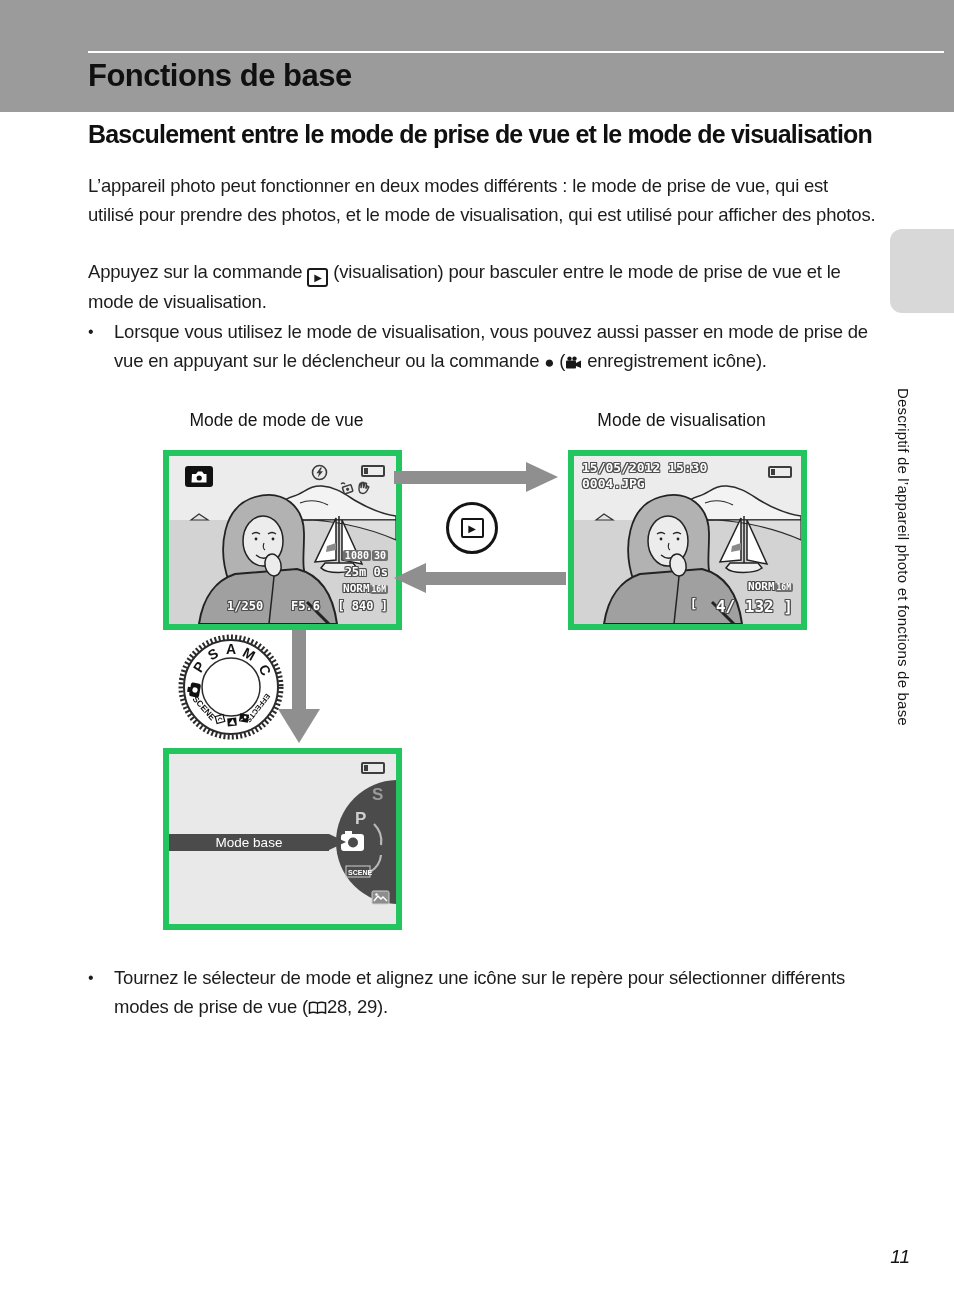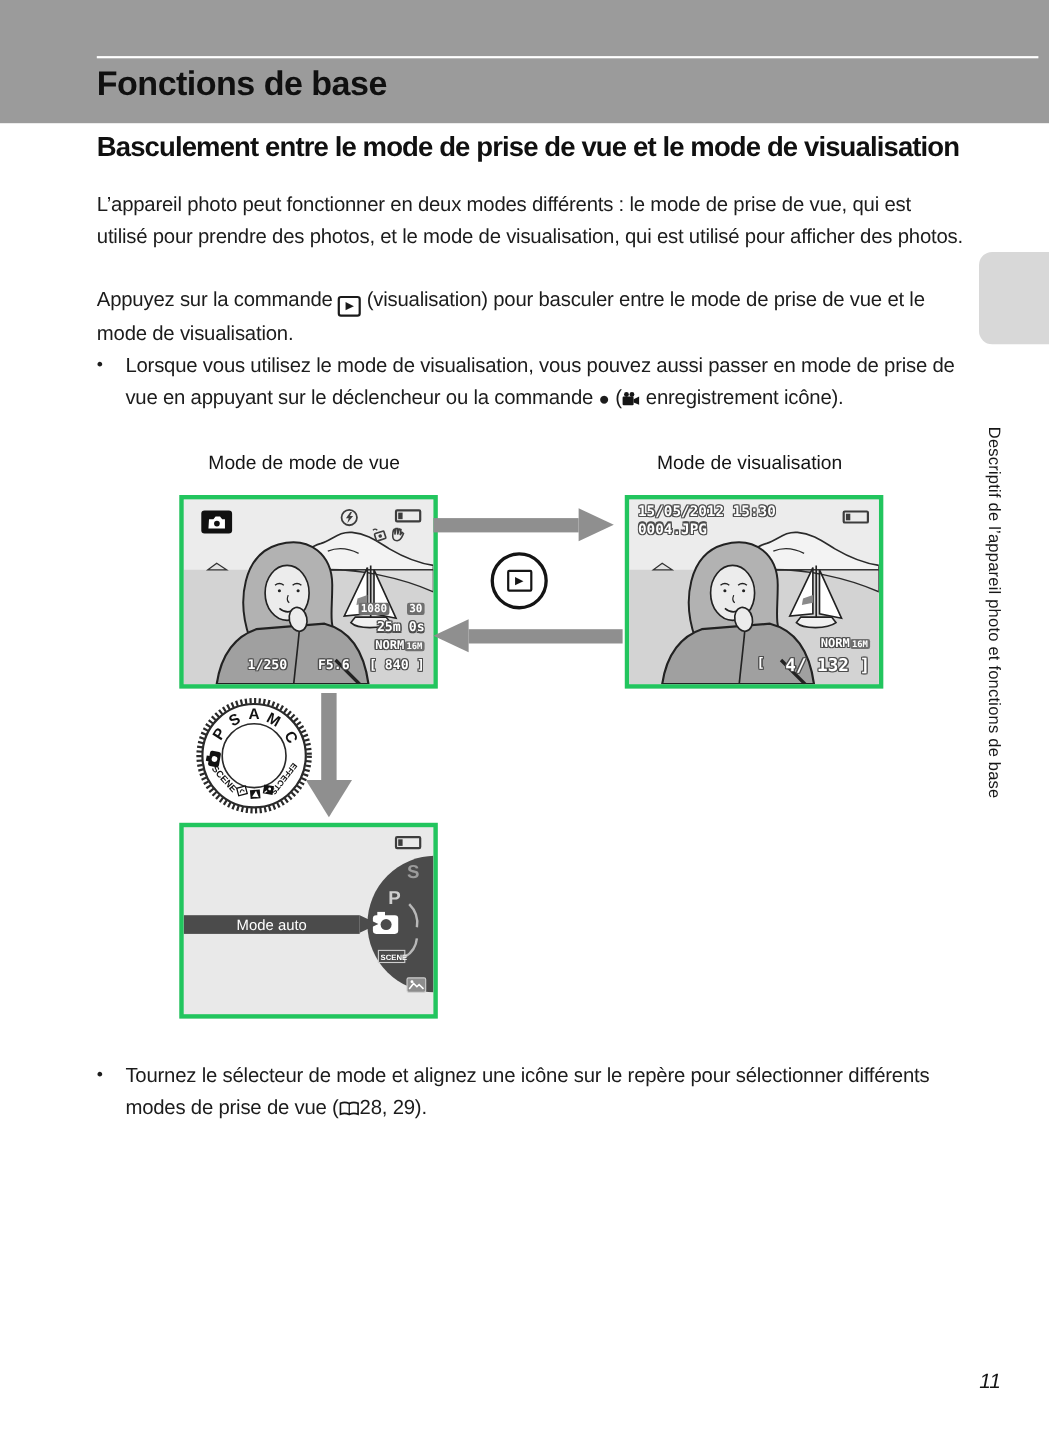--- a/index.html
+++ b/index.html
@@ -14,21 +14,21 @@
   .bullet-row{position:absolute;left:88px;width:800px;display:flex;font-size:18.5px;line-height:29px;letter-spacing:-0.2px;}
   .bullet-dot{width:26px;flex:0 0 26px;font-size:16px;}
   
   .play-key{display:inline-flex;width:21px;height:19px;border:2px solid #1a1a1a;border-radius:3px;
             align-items:center;justify-content:center;font-size:10px;color:#1a1a1a;vertical-align:-3px;box-sizing:border-box;}
   .rec-dot{font-size:17px;vertical-align:-1px;}
   .inline-svg{vertical-align:-2px;}
   
   .fig-label{position:absolute;width:227px;text-align:center;font-size:17.5px;color:#141414;}
   
-  .screen{position:absolute;width:227px;height:168px;border:4px solid #22c55e;background:#ececec;overflow:hidden;box-sizing:content-box;}
+  .screen{position:absolute;width:227px;height:168px;border:6px solid #22c55e;background:#ececec;overflow:hidden;box-sizing:content-box;}
   .screen svg.scene{position:absolute;left:0;top:0;}
   .osd{position:absolute;font-family:"DejaVu Sans Mono",monospace;font-weight:bold;color:#fff;white-space:nowrap;
        text-shadow:-1px -1px 0 #4d4d4d,1px -1px 0 #4d4d4d,-1px 1px 0 #4d4d4d,1px 1px 0 #4d4d4d,0 -1px 0 #4d4d4d,0 1px 0 #4d4d4d,-1px 0 0 #4d4d4d,1px 0 0 #4d4d4d;}
   .badge{display:inline-block;background:#6f6f6f;color:#fff;font-family:"DejaVu Sans Mono",monospace;
          font-weight:bold;border-radius:2px;padding:0 2px;text-shadow:none;}
   .cam-chip{position:absolute;left:16px;top:10px;width:28px;height:21px;background:#111;border-radius:3px;
             display:flex;align-items:center;justify-content:center;}
   .battery{position:absolute;width:24px;height:12px;border:2px solid #3d3d3d;border-radius:2px;background:transparent;box-sizing:border-box;}
   .battery::before{content:"";position:absolute;left:1px;top:1px;width:4px;height:6px;background:#3d3d3d;}
   
@@ -126,21 +126,21 @@
     <svg style="position:absolute;left:170px;top:24px" width="16" height="16" viewBox="0 0 16 16">
       <g transform="rotate(-18 8 9)">
           <rect x="4" y="6" width="9" height="7" rx="1" fill="none" stroke="#3d3d3d" stroke-width="1.5"></rect>
           <circle cx="8.5" cy="9.5" r="1.6" fill="#3d3d3d"></circle>
         </g>
       <path d="M2,4 q2,-2 4,0" fill="none" stroke="#3d3d3d" stroke-width="1.2"></path>
     </svg>
     <svg style="position:absolute;left:186px;top:24px" width="16" height="16" viewBox="0 0 16 16">
       <path d="M4,9 C4,5 5,3 6,3 L6,8 L7,2.5 L8.5,2.5 L8.5,8 L10,3 L11.5,3.5 L10.8,8.5 L12.5,6 L13.8,7 C12.5,10 11.5,13.5 8,13.5 C5.5,13.5 4,11.5 4,9 Z" fill="none" stroke="#3d3d3d" stroke-width="1.4"></path>
     </svg>
-    <div class="osd" style="right:8px;top:94px;font-size:10px"><span class="badge">1080</span><span class="badge" style="margin-left:16px">30</span></div>
+    <div class="osd" style="right:8px;top:94px;font-size:10px"><span class="badge">1080</span><span class="badge" style="margin-left:1px">30</span></div>
     <div class="osd" style="right:8px;top:109px;font-size:12px">25m 0s</div>
     <div class="osd" style="right:8px;top:126px;font-size:11px"><span>NORM</span><span class="badge" style="font-size:8px">16M</span></div>
     <div class="osd" style="left:58px;top:143px;font-size:12px">1/250</div>
     <div class="osd" style="left:122px;top:143px;font-size:12px">F5.6</div>
     <div class="osd" style="right:8px;top:143px;font-size:12px">[ 840 ]</div>
   </div>
 
   <div class="screen" style="left:568px;top:450px">
     <svg class="scene" width="227" height="168" viewBox="0 0 227 168">
       <rect x="0" y="0" width="227" height="64" fill="#ececec"></rect>
@@ -232,21 +232,21 @@
       <rect x="176" y="77" width="7" height="4" fill="#ffffff"></rect>
       <rect x="177" y="112" width="24" height="11" fill="none" stroke="#cfcfcf" stroke-width="1"></rect>
       <text x="179" y="120.5" font-size="7" font-weight="bold" fill="#ffffff" font-family="Liberation Sans, sans-serif">SCENE</text>
       <g>
         <rect x="203" y="137" width="17" height="13" rx="1.5" fill="#8d8d8d" stroke="#cfcfcf" stroke-width="1"></rect>
         <path d="M205,147 l4,-5 3,3 2,-2 4,4" fill="none" stroke="#fff" stroke-width="1.4"></path>
         <circle cx="207.5" cy="140.5" r="1.3" fill="#fff"></circle>
       </g>
     </svg>
     <div class="battery" style="left:192px;top:8px"></div>
-    <div class="mode-banner">Mode auto</div>
+    <div class="mode-banner">Mode base</div>
     <div class="mode-banner-tip"></div>
   </div>
 
   <div class="bullet-row" style="top:963px">
     <div class="bullet-dot">•</div>
     <div><span>Tournez le sélecteur de mode et alignez une icône sur le repère pour sélectionner différents modes de prise de vue (</span><svg class="inline-svg" width="19" height="14" viewBox="0 0 19 14">
           <path d="M1.5,2 Q5.5,0.2 9.5,2.2 Q13.5,0.2 17.5,2 L17.5,12 Q13.5,10.2 9.5,12.2 Q5.5,10.2 1.5,12 Z" fill="#fff" stroke="#161616" stroke-width="1.5"></path>
           <line x1="9.5" y1="2.2" x2="9.5" y2="12.2" stroke="#161616" stroke-width="1.2"></line>
         </svg><span>28, 29).</span></div>
   </div>

